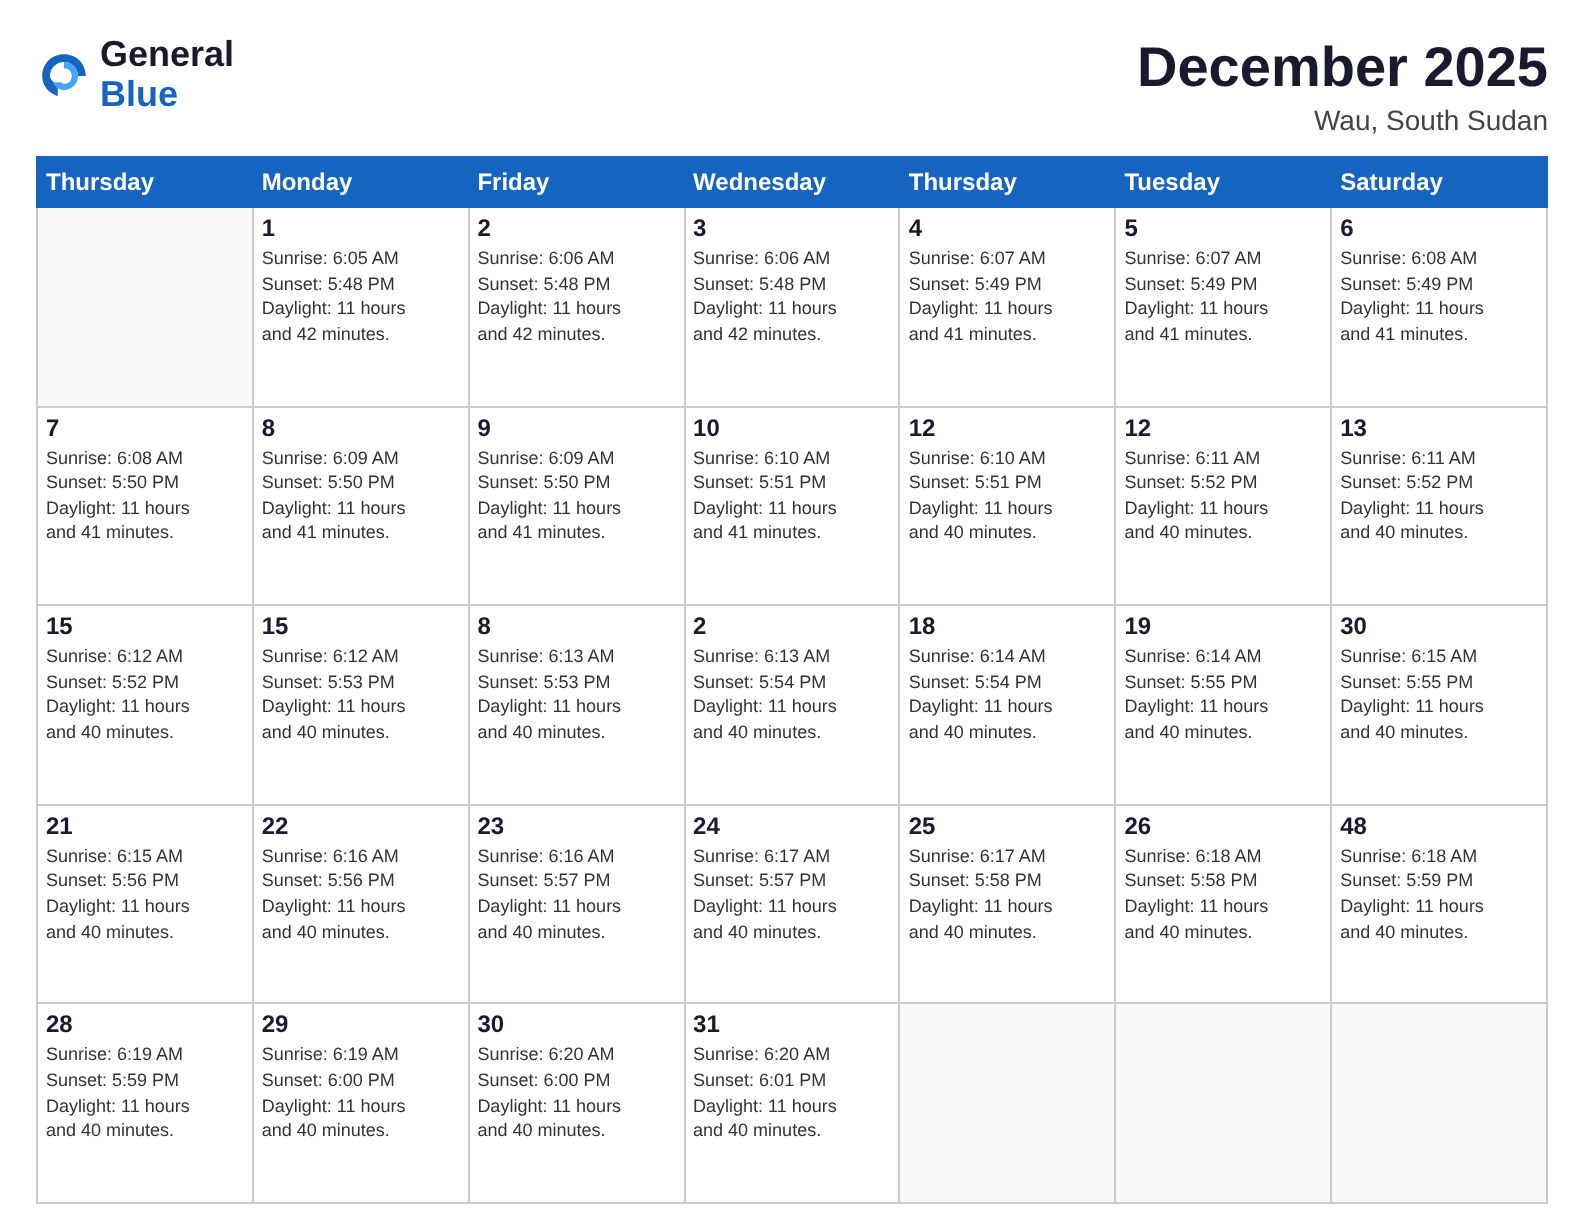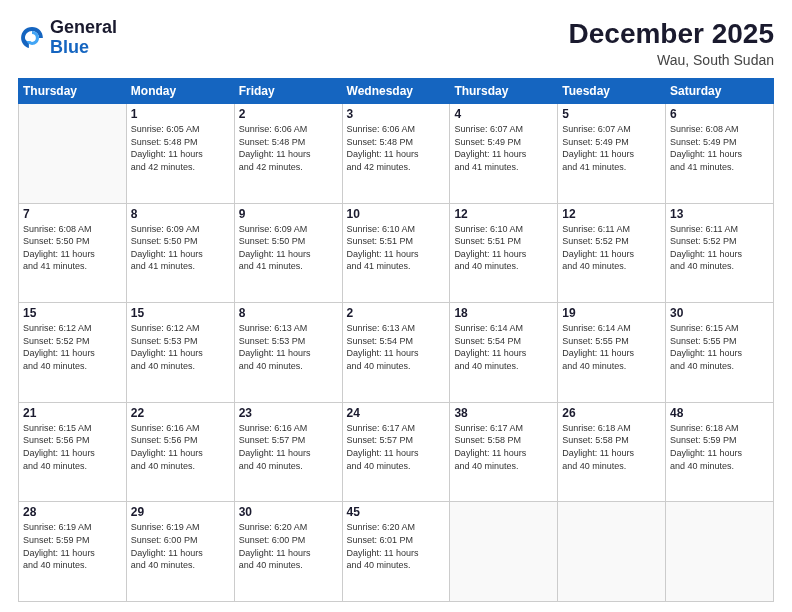--- a/index.html
+++ b/index.html
@@ -343,21 +343,21 @@
           <td>
             <span class="day-num">24</span>
             <div class="day-info">
               <span style="display: block;">Sunrise: 6:17 AM</span>
               <span style="display: block;">Sunset: 5:57 PM</span>
               <span style="display: block;">Daylight: 11 hours</span>
               <span style="display: block;">and 40 minutes.</span>
             </div>
           </td>
           <td>
-            <span class="day-num">38</span>
+            <span class="day-num">25</span>
             <div class="day-info">
               <span style="display: block;">Sunrise: 6:17 AM</span>
               <span style="display: block;">Sunset: 5:58 PM</span>
               <span style="display: block;">Daylight: 11 hours</span>
               <span style="display: block;">and 40 minutes.</span>
             </div>
           </td>
           <td>
             <span class="day-num">26</span>
             <div class="day-info">
@@ -399,21 +399,21 @@
           <td>
             <span class="day-num">30</span>
             <div class="day-info">
               <span style="display: block;">Sunrise: 6:20 AM</span>
               <span style="display: block;">Sunset: 6:00 PM</span>
               <span style="display: block;">Daylight: 11 hours</span>
               <span style="display: block;">and 40 minutes.</span>
             </div>
           </td>
           <td>
-            <span class="day-num">45</span>
+            <span class="day-num">31</span>
             <div class="day-info">
               <span style="display: block;">Sunrise: 6:20 AM</span>
               <span style="display: block;">Sunset: 6:01 PM</span>
               <span style="display: block;">Daylight: 11 hours</span>
               <span style="display: block;">and 40 minutes.</span>
             </div>
           </td>
           <td class="empty"></td>
           <td class="empty"></td>
           <td class="empty"></td>

